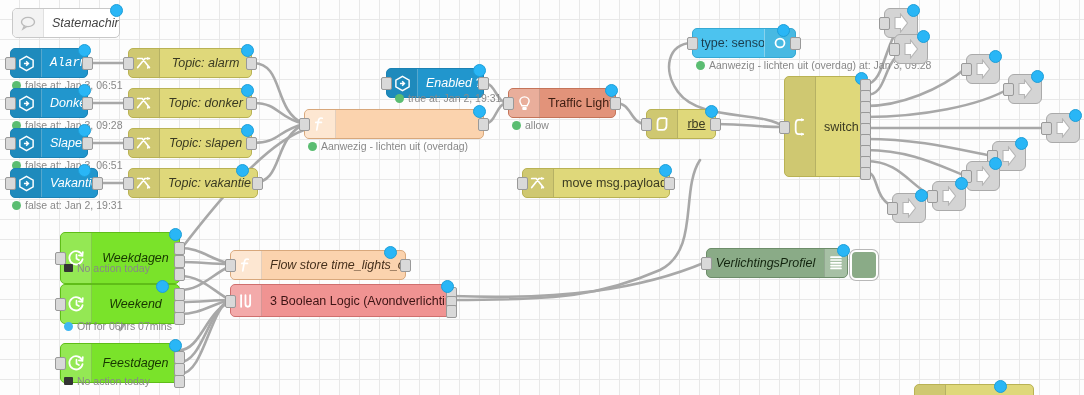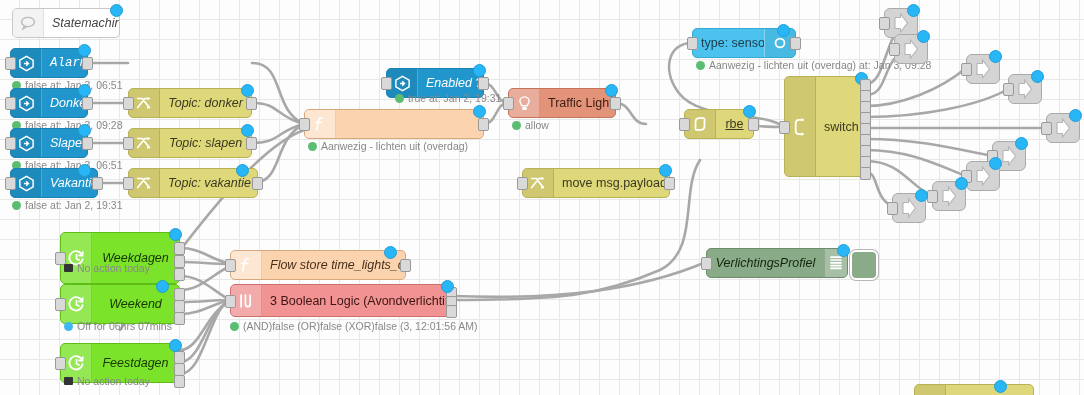--- a/index.html
+++ b/index.html
@@ -234,20 +234,33 @@
     <span class="lbl">Vakantie</span>
     <span class="port in"></span>
     <span class="port out"></span>
     <span class="dot" style="right:6px;"></span>
   </div>
   <div class="status" style="left:12px;top:199px;">
     <span class="sdot green"></span>
     <span>false at: Jan 2, 19:31</span>
   </div>
 
+  <div class="node n-yellow italic" style="left:128px;top:48px;width:124px;">
+    <span class="ico">
+      <svg class="gly" width="18" height="18" viewBox="0 0 20 20">
+        <path d="M3,5 L8,5 L16,15 M16,5 L11,5 L3,15" fill="none" stroke="#fff" stroke-width="1.9" stroke-linecap="round"></path>
+        <path d="M13.4,3.2 L16.8,5 L13.4,6.8 Z" fill="#fff"></path>
+        <path d="M13.4,13.2 L16.8,15 L13.4,16.8 Z" fill="#fff"></path>
+      </svg>
+    </span>
+    <span class="lbl">Topic: alarm</span>
+    <span class="port in"></span>
+    <span class="port out"></span>
+    <span class="dot" style="right:-3px;"></span>
+  </div>
 
   <div class="node n-yellow italic" style="left:128px;top:88px;width:124px;">
     <span class="ico">
       <svg class="gly" width="18" height="18" viewBox="0 0 20 20">
         <path d="M3,5 L8,5 L16,15 M16,5 L11,5 L3,15" fill="none" stroke="#fff" stroke-width="1.9" stroke-linecap="round"></path>
         <path d="M13.4,3.2 L16.8,5 L13.4,6.8 Z" fill="#fff"></path>
         <path d="M13.4,13.2 L16.8,15 L13.4,16.8 Z" fill="#fff"></path>
       </svg>
     </span>
     <span class="lbl">Topic: donker</span>
@@ -357,21 +370,21 @@
     </span>
     <span class="port in"></span>
     <span class="port out"></span>
     <span class="dot" style="right:5px;"></span>
   </div>
   <div class="status" style="left:696px;top:59px;">
     <span class="sdot green"></span>
     <span>Aanwezig - lichten uit (overdag) at: Jan 3, 09:28</span>
   </div>
 
-  <div class="node n-yellow" style="left:684px;top:109px;width:70px;text-decoration:underline;">
+  <div class="node n-yellow" style="left:646px;top:109px;width:70px;text-decoration:underline;">
     <span class="ico">
       <svg class="gly" width="18" height="18" viewBox="0 0 20 20">
         <path d="M5,16.5 L5,8.5 C5,5 6.6,3.4 9,3.4 L14.6,3.4" fill="none" stroke="#fff" stroke-width="2"></path>
         <path d="M5,16.5 L11,16.5 C13.4,16.5 15,14.9 15,11.4 L15,3.4" fill="none" stroke="#fff" stroke-width="2"></path>
       </svg>
     </span>
     <span class="lbl">rbe</span>
     <span class="port in"></span>
     <span class="port out"></span>
     <span class="dot" style="right:-3px;"></span>
@@ -542,24 +555,20 @@
         <path d="M4.6,3.6 L4.6,16.4" stroke="#fff" stroke-width="2" stroke-linecap="round"></path>
         <path d="M9.4,3.6 L9.4,13.4 C9.4,15.4 10.6,16.4 12,16.4 C13.4,16.4 14.6,15.4 14.6,13.4 L14.6,3.6" fill="none" stroke="#fff" stroke-width="2" stroke-linecap="round"></path>
       </svg>
     </span>
     <span class="lbl">3 Boolean Logic (Avondverlichting)</span>
     <span class="port in"></span>
     <span class="port out abs" style="top:2px;"></span>
     <span class="port out abs" style="top:11px;"></span>
     <span class="port out abs" style="top:20px;"></span>
     <span class="dot" style="right:-3px;top:-5px;"></span>
-  </div>
-  <div class="status" style="left:230px;top:320px;">
-    <span class="sdot green"></span>
-    <span>(AND)false (OR)false (XOR)false (3, 12:01:56 AM)</span>
   </div>
 
   <div class="node n-sage italic" style="left:706px;top:248px;width:142px;justify-content:center;">
     <span class="lbl">VerlichtingsProfiel</span>
     <span class="ico right" style="flex:0 0 22px;width:22px;">
       <svg class="gly" width="14" height="16" viewBox="0 0 14 16">
         <g stroke="#fff" stroke-width="1.7" stroke-linecap="round">
           <path d="M2,2.2 L12,2.2"></path>
             <path d="M2,5 L12,5"></path>
             <path d="M2,7.8 L12,7.8"></path>

